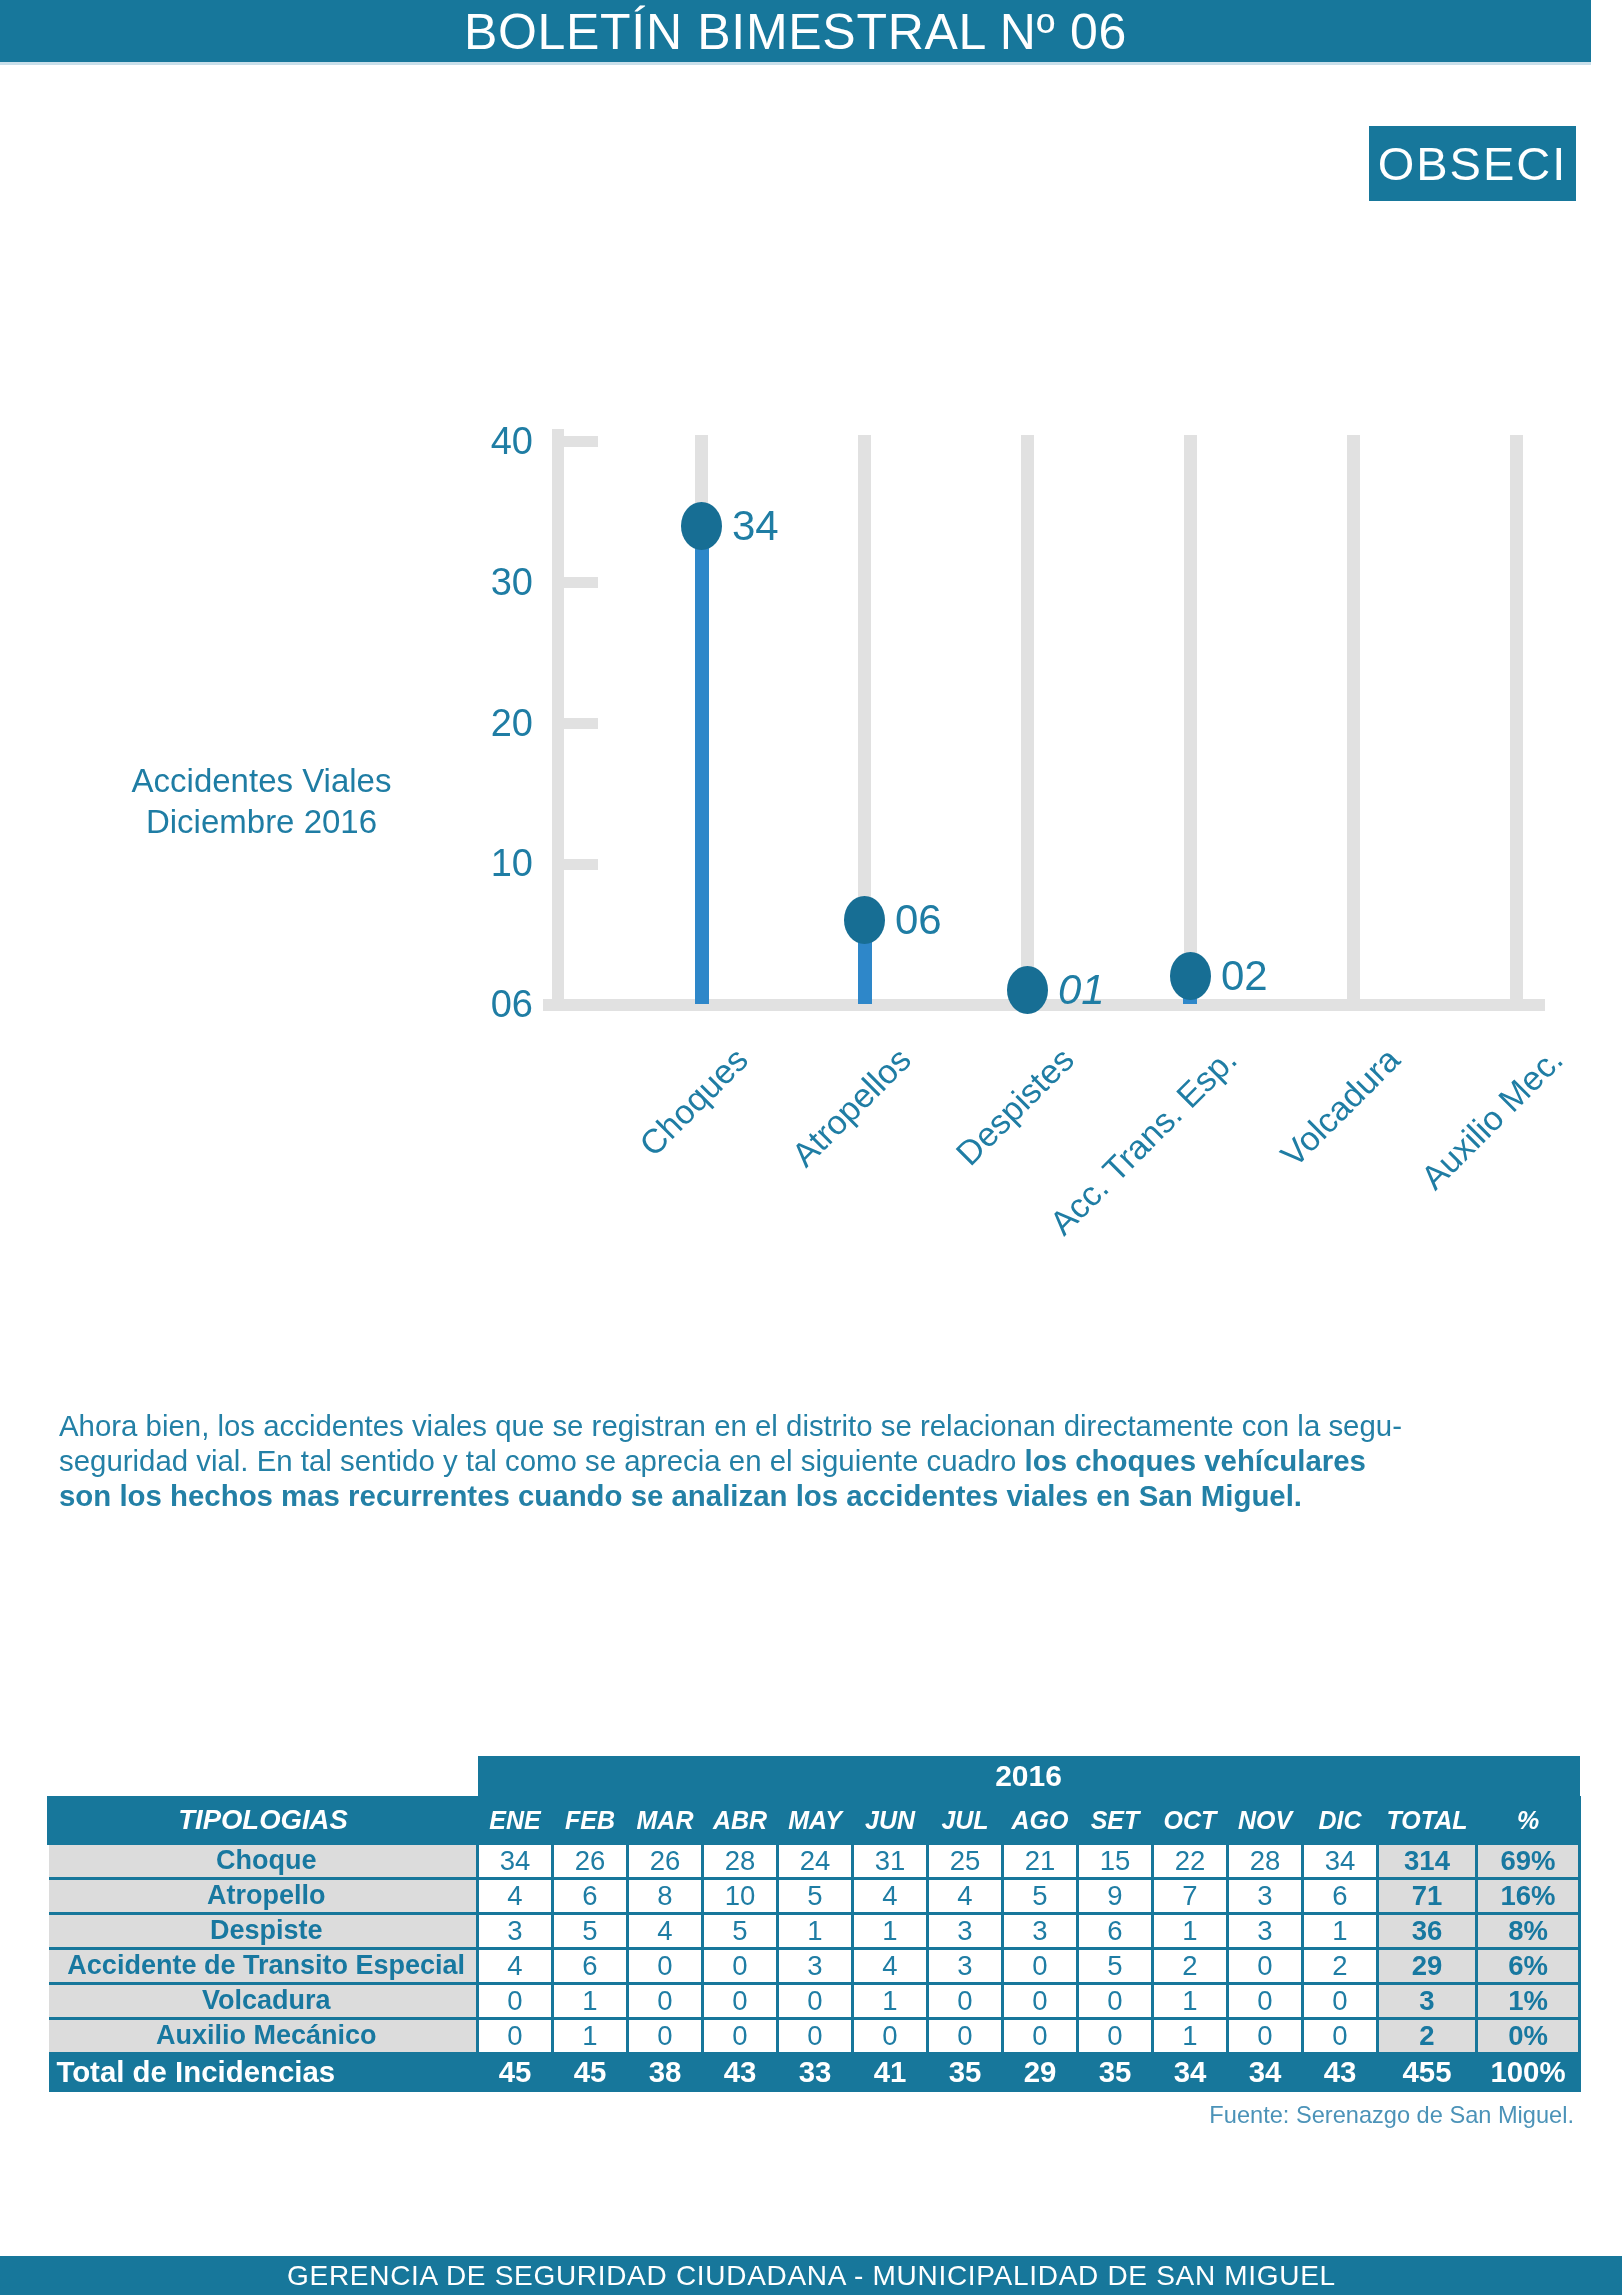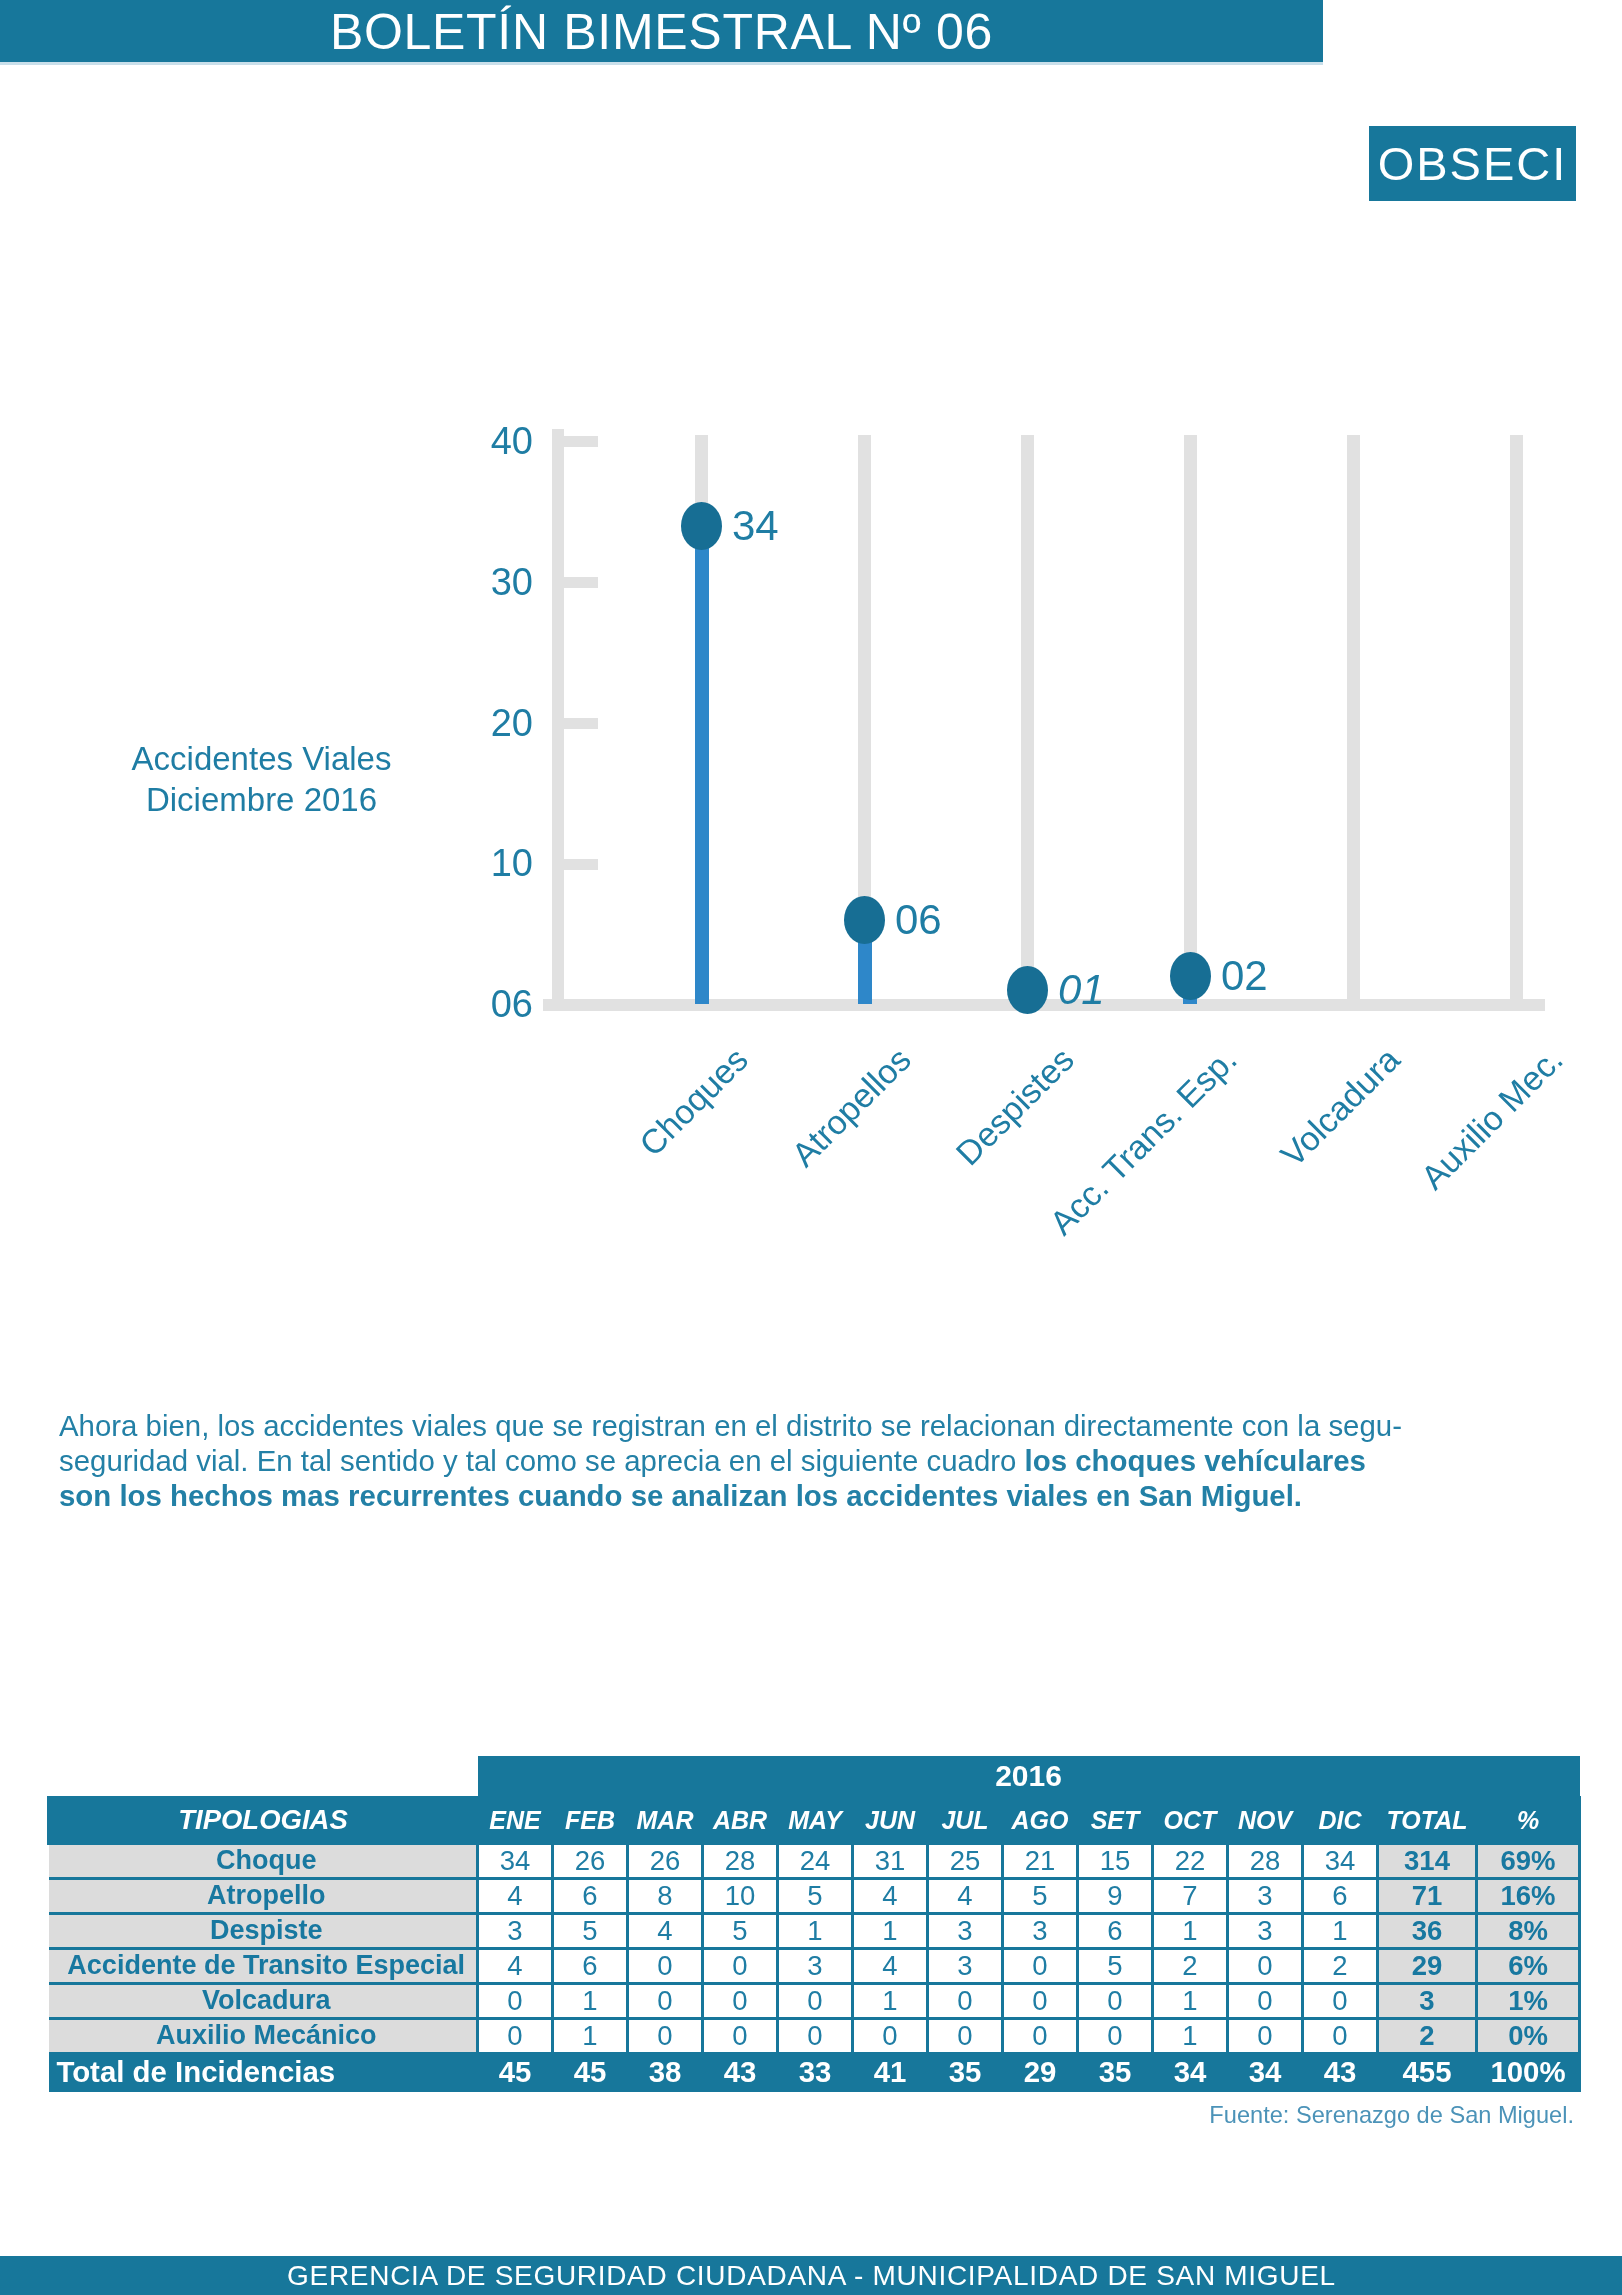--- a/index.html
+++ b/index.html
@@ -10,38 +10,38 @@
     --marker:#176E94;
     --grid:#E1E1E1;
     --gray:#DCDCDC;
   }
   *{margin:0;padding:0;box-sizing:border-box;}
   html,body{background:#fff;}
   body{font-family:"Liberation Sans", sans-serif;}
   .page{position:relative;width:1623px;height:2295px;background:#fff;overflow:hidden;}
 
   
-  .topbar{position:absolute;left:0;top:0;width:1323px;height:65px;background:var(--brand);
+  .topbar{position:absolute;left:0;top:0;width:1591px;height:65px;background:var(--brand);
           border-bottom:3.3px solid #C9DFEA;}
   .topbar h1{color:#fff;font-weight:300;font-size:50px;line-height:64px;text-align:center;
              letter-spacing:0.7px;}
 
   
   .badge{position:absolute;left:1369px;top:126px;width:207px;height:75px;background:var(--brand);
          display:flex;align-items:center;justify-content:center;}
   .badge span{color:#fff;font-weight:300;font-size:47px;letter-spacing:2px;}
 
   
   .section-label{position:absolute;left:0;top:236px;width:577px;height:73px;background:var(--brand);
                  display:flex;align-items:center;}
   .section-label span{color:#fff;font-weight:300;font-size:35px;padding-left:38px;}
 
   
   #chart-layer{position:absolute;left:16px;top:0;width:1618px;height:1341px;pointer-events:none;padding-left:12px;}
-  .chart-title{position:absolute;left:98px;top:738px;width:327px;text-align:center;
+  .chart-title{position:absolute;left:98px;top:760px;width:327px;text-align:center;
                color:var(--teal);font-size:33px;font-weight:300;line-height:41px;}
   .crect{position:absolute;}
   .ylabel{position:absolute;width:164px;text-align:right;color:var(--teal);
           font-size:38px;font-weight:300;line-height:47px;}
   .plabel{position:absolute;color:var(--teal);font-size:42px;font-weight:300;line-height:54px;}
   .marker{position:absolute;border-radius:50%;background:var(--marker);}
   .catlabel{position:absolute;width:406px;text-align:right;color:var(--teal);font-size:34px;
             font-weight:300;transform:rotate(-45deg);transform-origin:100% 0%;white-space:nowrap;}
 
   

